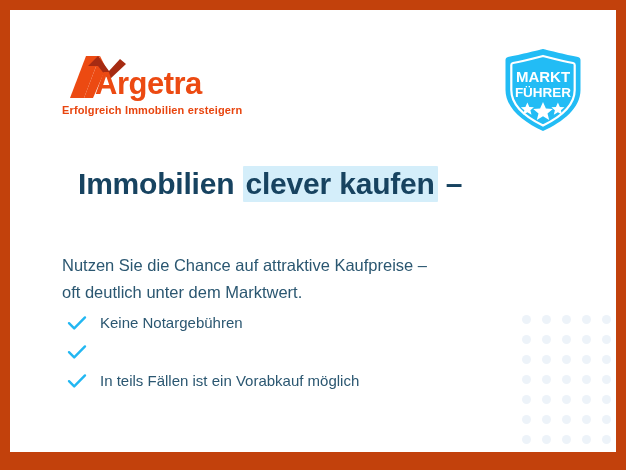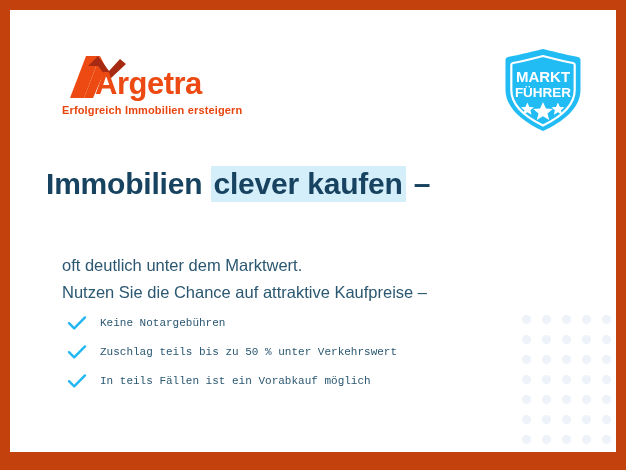--- a/index.html
+++ b/index.html
@@ -74,21 +74,21 @@
     left: 489px;
     top: 36px;
     width: 88px;
     height: 88px;
     z-index: 3;
   }
 
   
   .headline {
     position: absolute;
-    left: 36px;
+    left: 68px;
     top: 135px;
     width: 500px;
     z-index: 2;
     font-size: 30px;
     line-height: 37px;
     font-weight: bold;
     color: #174360;
     letter-spacing: -0.2px;
     font-family: "Liberation Sans", sans-serif;
   }
@@ -129,24 +129,24 @@
   .check-icon {
     width: 22px;
     height: 22px;
     flex: 0 0 22px;
     margin-right: 12px;
     display: flex;
     align-items: center;
     justify-content: center;
   }
   .check-label {
-    font-size: 11px;
+    font-size: 15px;
     color: #2b5771;
     white-space: nowrap;
-    font-family: Liberation Mono, monospace;
+    font-family: Liberation Sans, sans-serif;
   }
 </style>
 </head>
 <body>
 
 <div id="root">
   <div class="card">
 
     <div class="dot-pattern">
         <div class="dot" style="left: 0px; top: 0px; background: rgb(237, 243, 249);"></div>
@@ -211,40 +211,39 @@
           <polygon points="59,58 61.3,63 66.6,63.4 62.5,66.9 63.8,72.1 59,69.2 54.2,72.1 55.5,66.9 51.4,63.4 56.7,63" transform="translate(0,-1) scale(0.86) translate(9.5,9)"></polygon>
         </g>
       </svg>
     </div>
 
     <h1 class="headline">
       <span>Immobilien </span><span class="hl-mark">clever kaufen</span><span> –</span>
     </h1>
 
     <p class="subhead">
+      <span>Nutzen Sie die Chance auf attraktive Kaufpreise –</span>
       <span>oft deutlich unter dem Marktwert.</span>
-      <span>Nutzen Sie die Chance auf attraktive Kaufpreise –</span>
     </p>
 
     <ul class="checklist" style="list-style:none;margin:0;padding:0;">
       <li class="check-item">
         <span class="check-icon">
           <svg width="20" height="16" viewBox="0 0 20 16" xmlns="http://www.w3.org/2000/svg">
               <path d="M2 8.2 L7.2 13.4 L18 2.4" fill="none" stroke="#22b7f2" stroke-width="2.4" stroke-linecap="round" stroke-linejoin="round"></path>
             </svg>
         </span>
         <span class="check-label">Keine Notargebühren</span>
       </li>
       <li class="check-item">
         <span class="check-icon">
           <svg width="20" height="16" viewBox="0 0 20 16" xmlns="http://www.w3.org/2000/svg">
               <path d="M2 8.2 L7.2 13.4 L18 2.4" fill="none" stroke="#22b7f2" stroke-width="2.4" stroke-linecap="round" stroke-linejoin="round"></path>
             </svg>
         </span>
-        <span class="check-label">Zuschlag teils bis zu 50 % unter Verkehrswert</span>
       </li>
       <li class="check-item">
         <span class="check-icon">
           <svg width="20" height="16" viewBox="0 0 20 16" xmlns="http://www.w3.org/2000/svg">
               <path d="M2 8.2 L7.2 13.4 L18 2.4" fill="none" stroke="#22b7f2" stroke-width="2.4" stroke-linecap="round" stroke-linejoin="round"></path>
             </svg>
         </span>
         <span class="check-label">In teils Fällen ist ein Vorabkauf möglich</span>
       </li>
     </ul>

